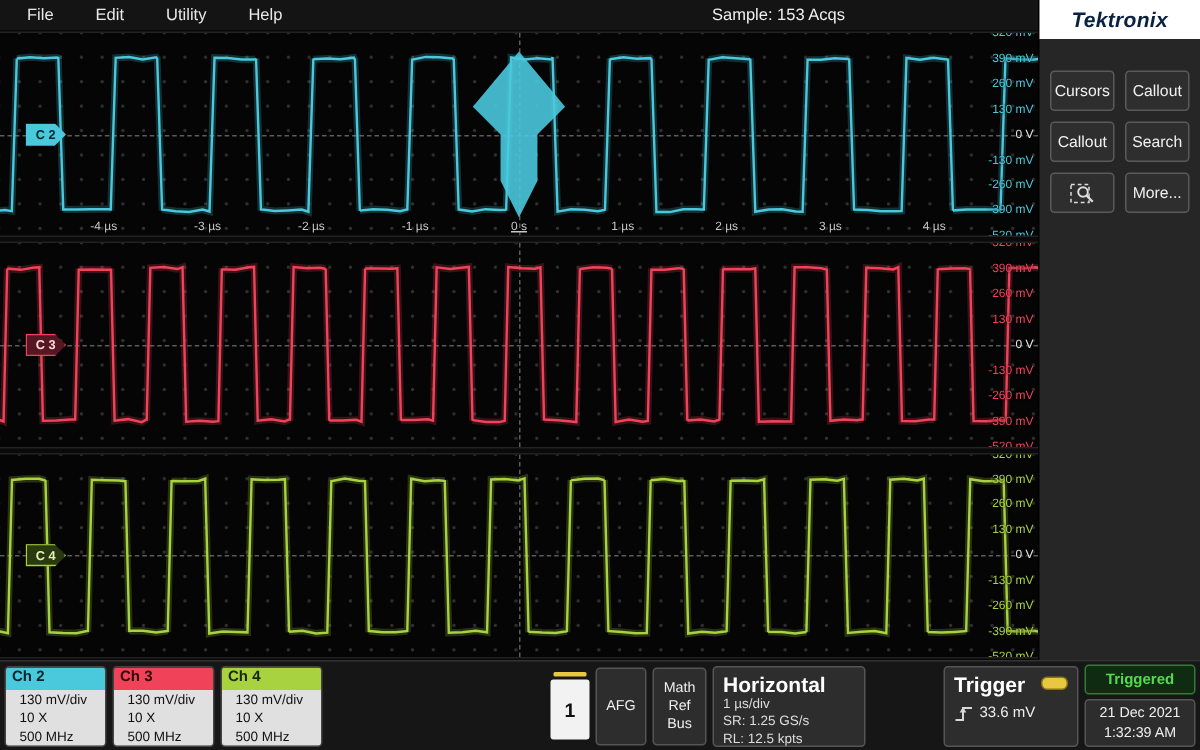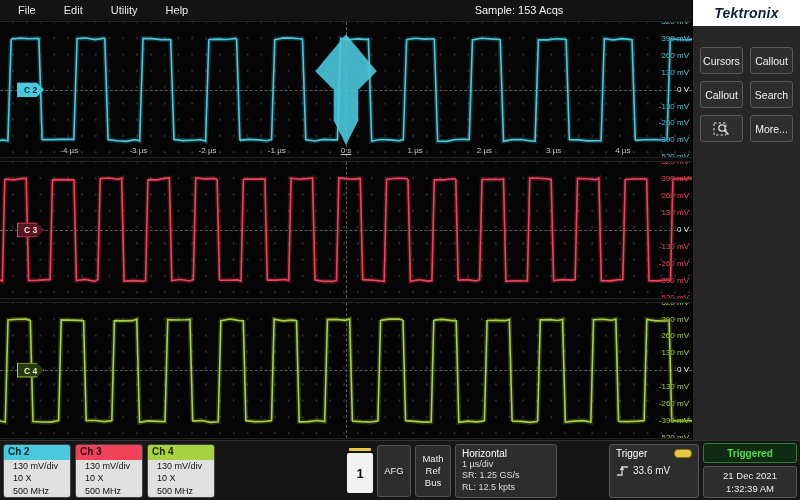--- a/index.html
+++ b/index.html
@@ -62,28 +62,28 @@
   .head-c3 { background:#f0435a; color:#2d040a; }
   .head-c4 { background:#a8d23f; color:#1c2605; }
   .bb-spacer { flex:1; }
   .one-group { display:flex; flex-direction:column; align-items:center; gap:2px; flex:none; }
   .afg-marker { width:22px; height:3px; background:#e8c840; border-radius:1px; }
   .one-box { width:26px; height:40px; background:#f2f2f2; color:#111; font-size:13px; font-weight:bold; display:flex; align-items:center; justify-content:center; border-radius:2px; cursor:pointer; }
   .stack-btn { width:36px; height:52px; background:#2d2d2d; border:1px solid #555; border-radius:3px; color:#eee; font-size:9.5px; line-height:12px;
     display:flex; flex-direction:column; align-items:center; justify-content:center; cursor:pointer; flex:none; }
   .afg-btn { width:34px; height:52px; }
   .info-panel { height:54px; background:#2d2d2d; border:1px solid #555; border-radius:3px; padding:3px 6px; color:#ddd; cursor:pointer; flex:none; }
-  .info-panel .p-title { font-size:10px; font-weight:normal; color:#fff; }
+  .info-panel .p-title { font-size:14px; font-weight:bold; color:#fff; }
   .info-panel .p-line { font-size:9px; line-height:11.5px; white-space:nowrap; }
   .horiz-panel { width:102px; }
   .trig-panel { width:90px;margin-left:48px; }
   .trig-title-row { display:flex; align-items:center; justify-content:space-between; }
   .trig-src-pill { width:18px; height:9px; background:#e8c840; border-radius:4px; border:1px solid #8a7313; }
   .trig-level-row { display:flex; align-items:center; gap:4px; margin-top:5px; font-size:10px; color:#eee; }
-  .right-status { display:flex; flex-direction:column; gap:3px; width:94px; flex:none; }
+  .right-status { display:flex; flex-direction:column; gap:3px; width:74px; flex:none; }
   .triggered-badge { height:20px; background:#0f2b12; border:1px solid #2f7d32; border-radius:3px; color:#57d94f; font-size:10px; font-weight:bold;
     display:flex; align-items:center; justify-content:center; }
   .datetime-box { background:#2d2d2d; border:1px solid #555; border-radius:3px; color:#eee; font-size:9.5px; line-height:13px; text-align:center; padding:2px 0; }
 </style>
 </head>
 <body>
 
 <div class="app">
   <div class="top">
     <div class="left-col">

